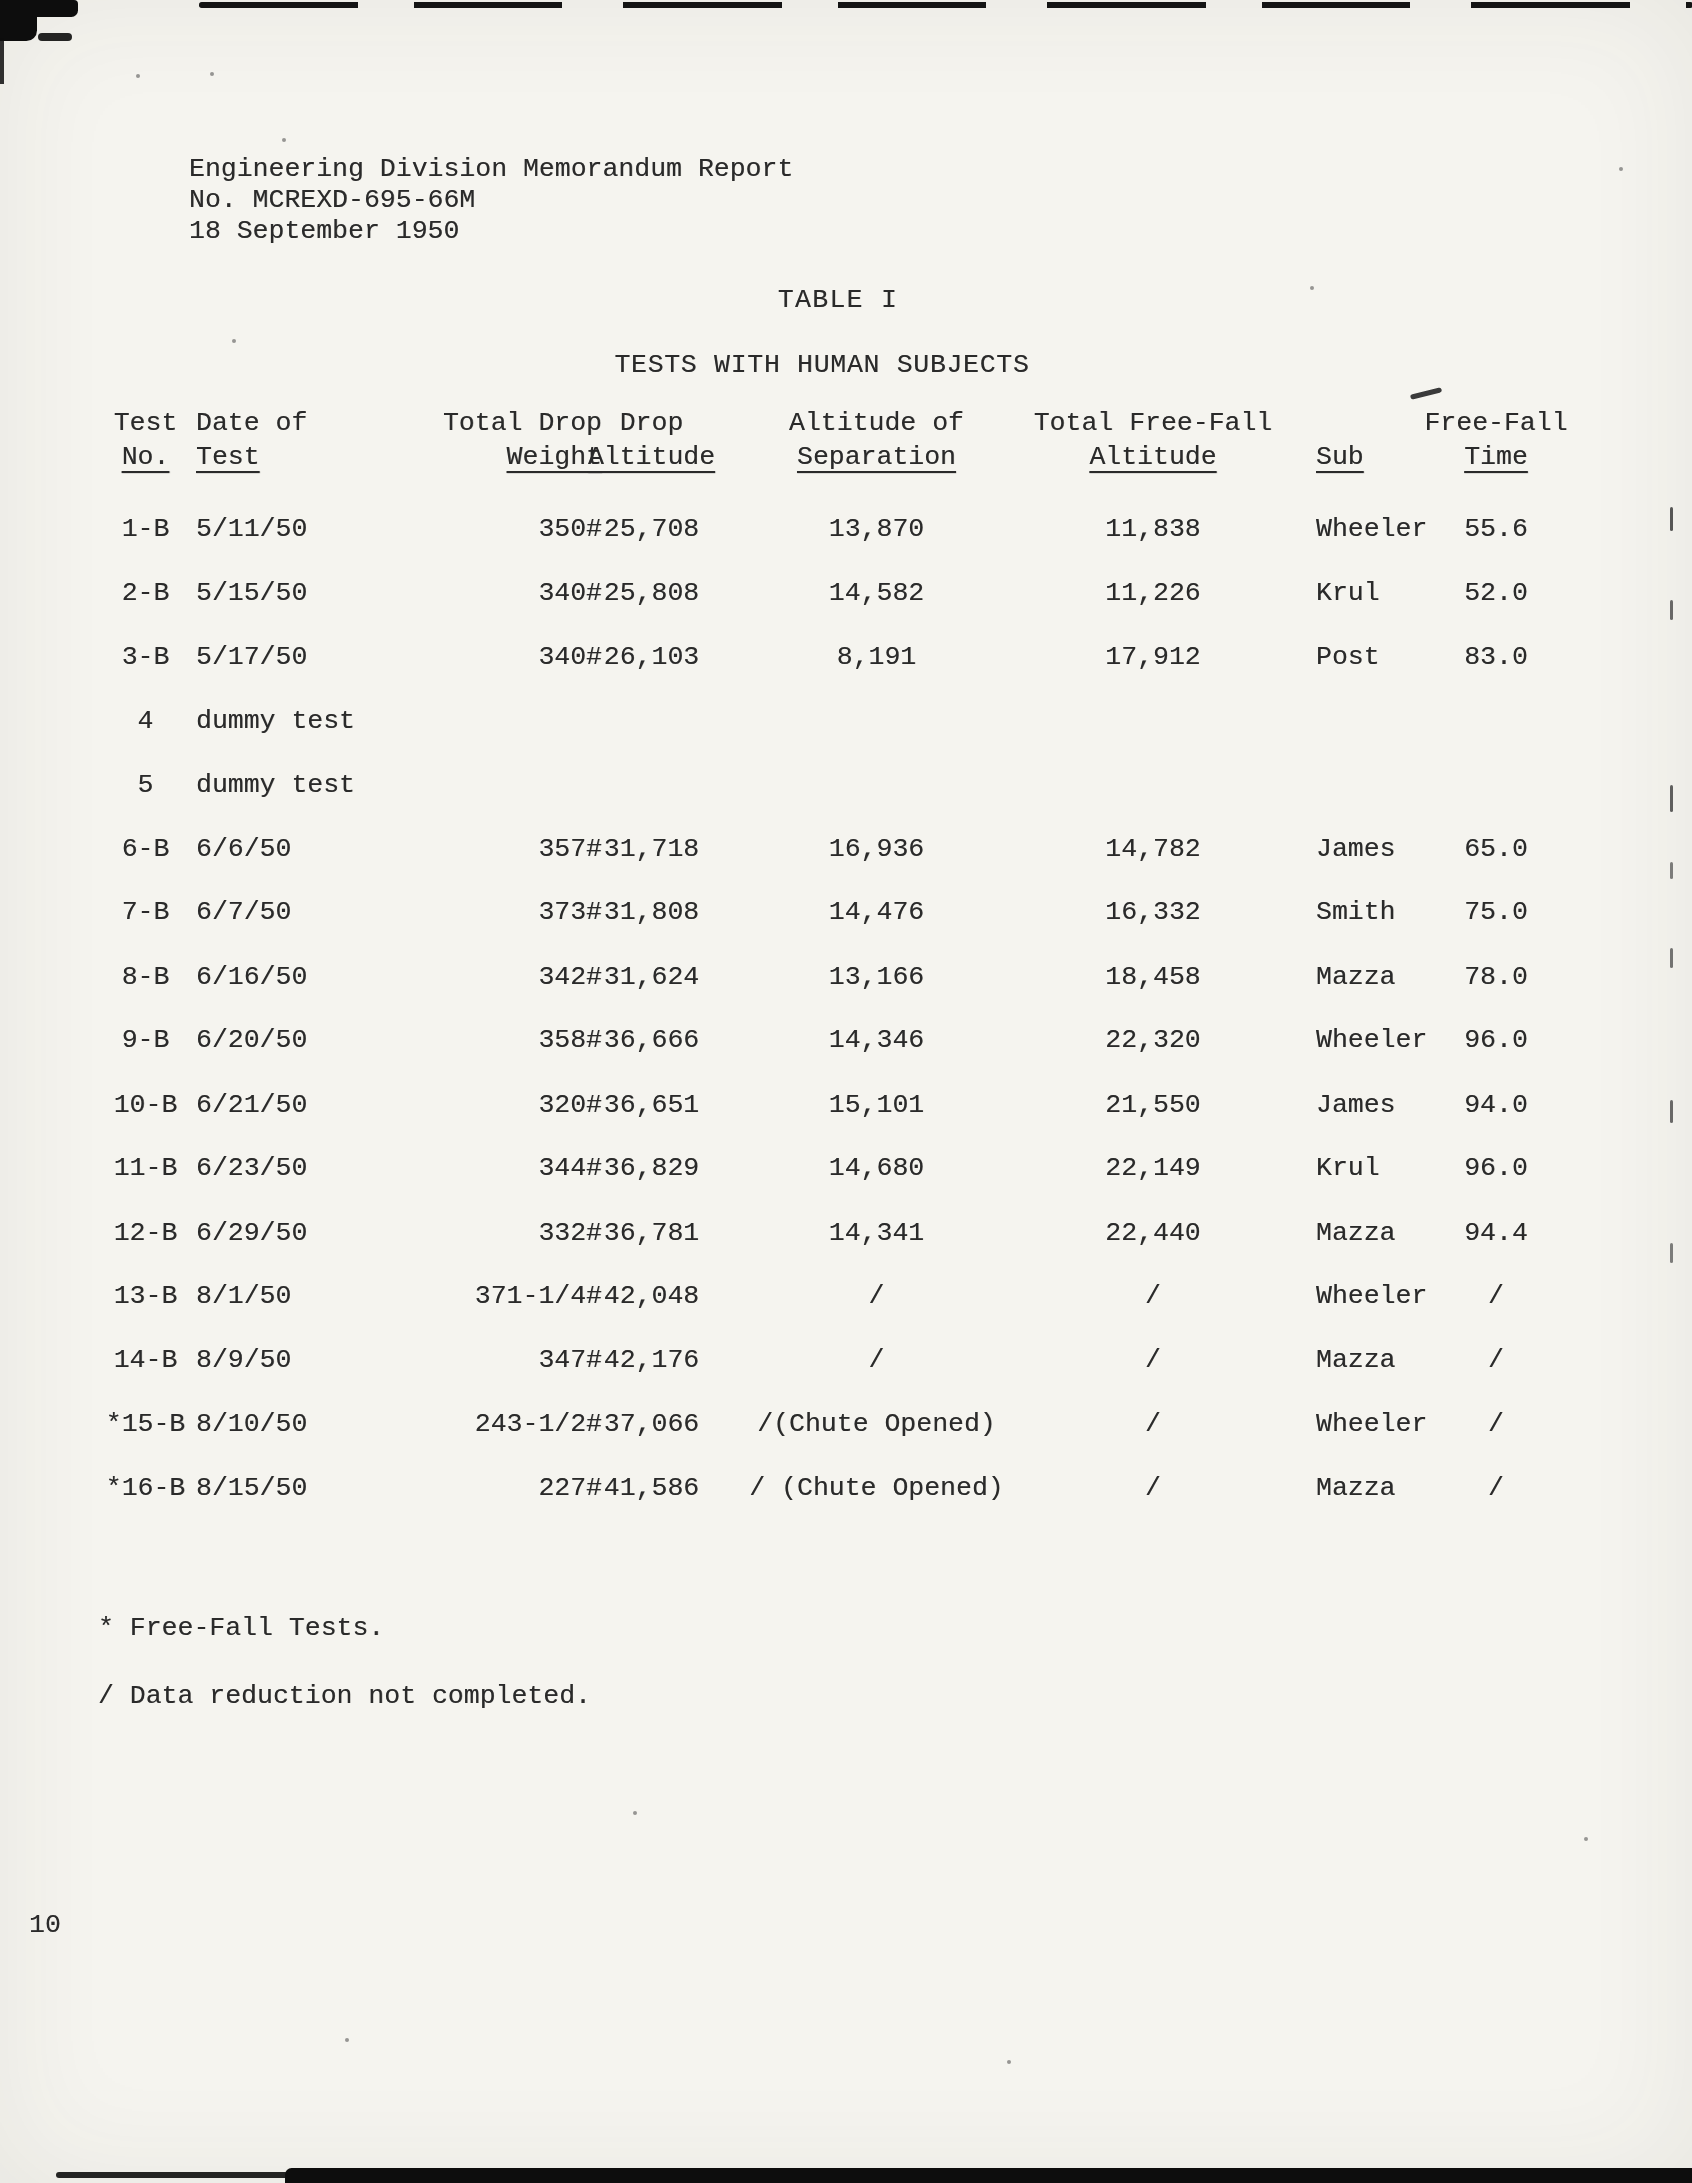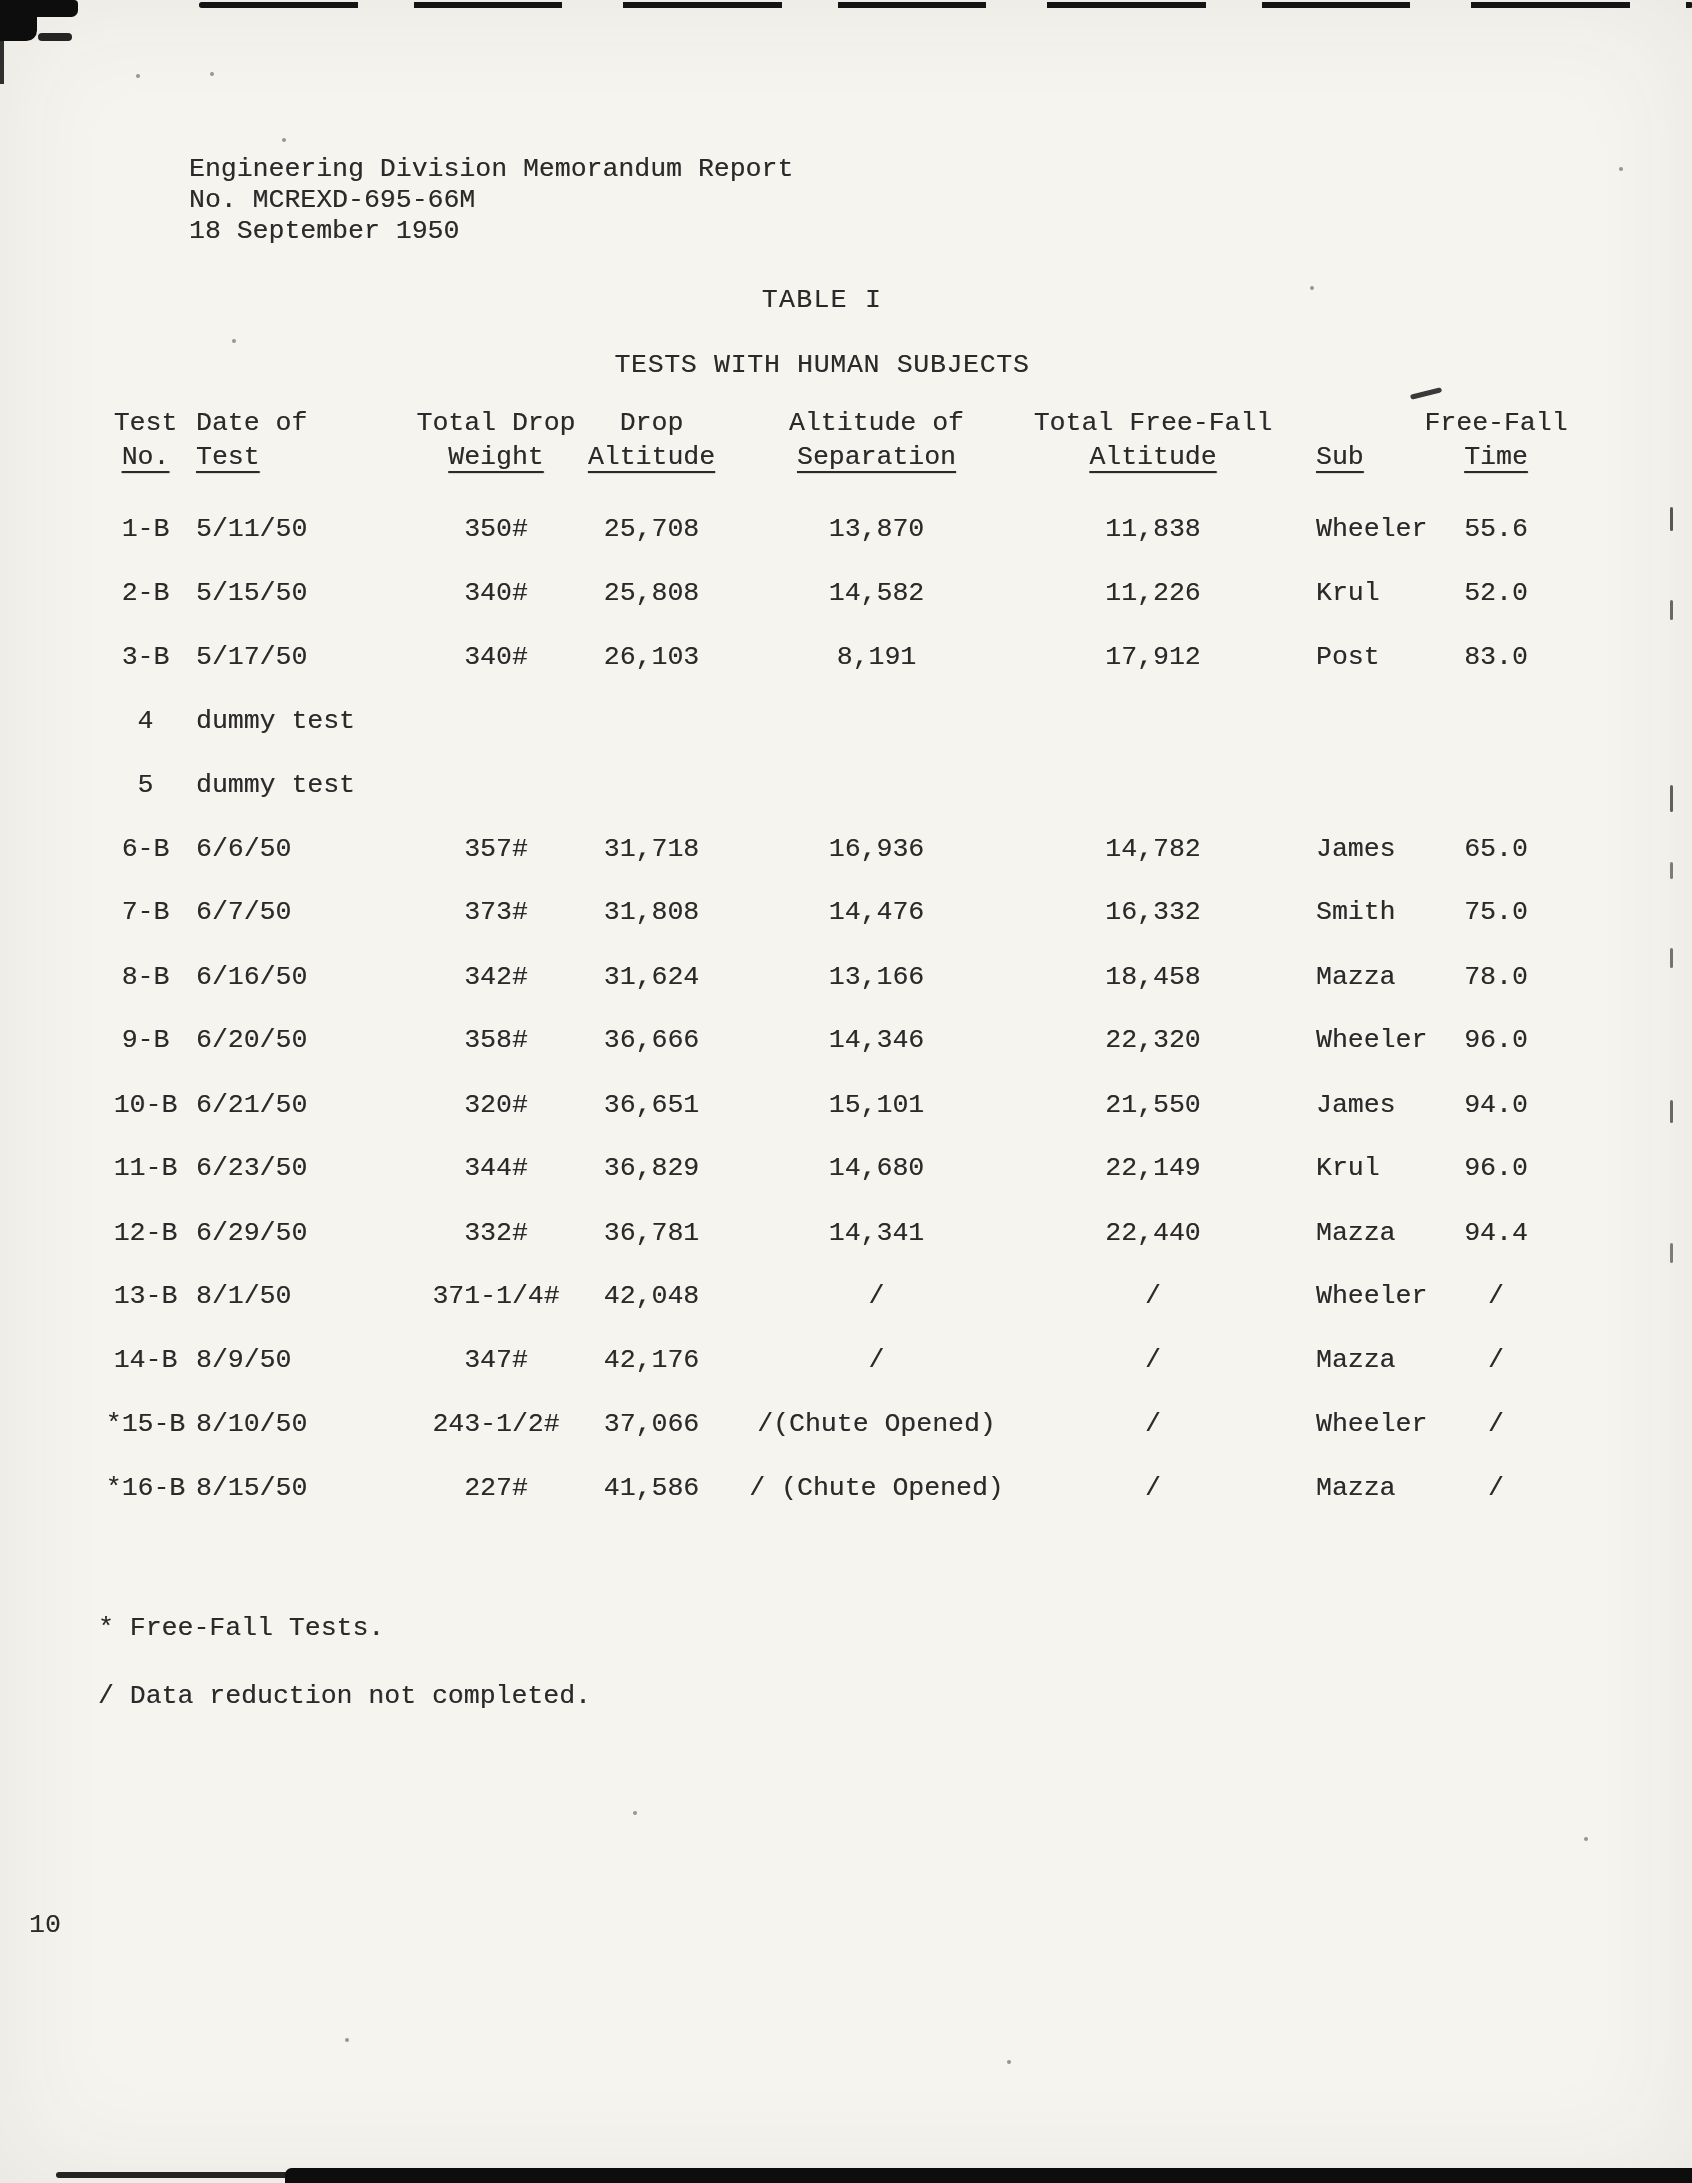--- a/index.html
+++ b/index.html
@@ -11,31 +11,31 @@
   }
   .page {
     position:absolute; inset:0; background:#f5f4ef;
     box-shadow: inset 0 0 119px rgba(60,55,45,0.07);
   }
   .txt { text-shadow: 0.3px 0.3px 0.4px rgba(40,40,40,0.45); }
 
   .header-block { position:absolute; top:154px; left:189px;font-family:Liberation Mono, monospace; }
   .header-block > div { height:31px; white-space:nowrap; }
 
-  .doc-title    { position:absolute; top:285px; left:0; width:1644px; text-align:center; letter-spacing:1.3px; }
+  .doc-title    { position:absolute; top:285px; left:0; width:1644px; text-align:center; letter-spacing:1.3px;padding-left:16px; }
   .doc-subtitle { position:absolute; top:350px; left:0; width:1644px; text-align:center; letter-spacing:0.7px; }
 
   .thead { position:absolute; top:408px; left:0; width:100%; }
   .hline { display:block; height:34px; white-space:nowrap; }
   .hu2 { text-decoration:underline; text-decoration-thickness:2px; text-underline-offset:6.6px; }
 
   .cell { position:absolute; white-space:nowrap; }
   .c1 { left:89px;  width:113px; text-align:center; }
   .c2 { left:196px;  width:172px; text-align:left; }
-  .c3 { left:390px;  width:212px; text-align:center; }
+  .c3 { left:390px;  width:212px; text-align:right; }
   .c4 { left:562px;  width:179px; text-align:center; }
   .c5 { left:734px; width:285px; text-align:center; }
   .c6 { left:1019px; width:268px; text-align:center; }
   .c7 { left:1316px; width:139px; text-align:left; }
   .c8 { left:1410px; width:172px; text-align:center; }
 
   #table-rows { position:absolute; inset:0; }
   .trow { position:absolute; left:0; width:100%; height:37px; }
 
   .footnotes { position:absolute; left:98px; top:1607px; }

